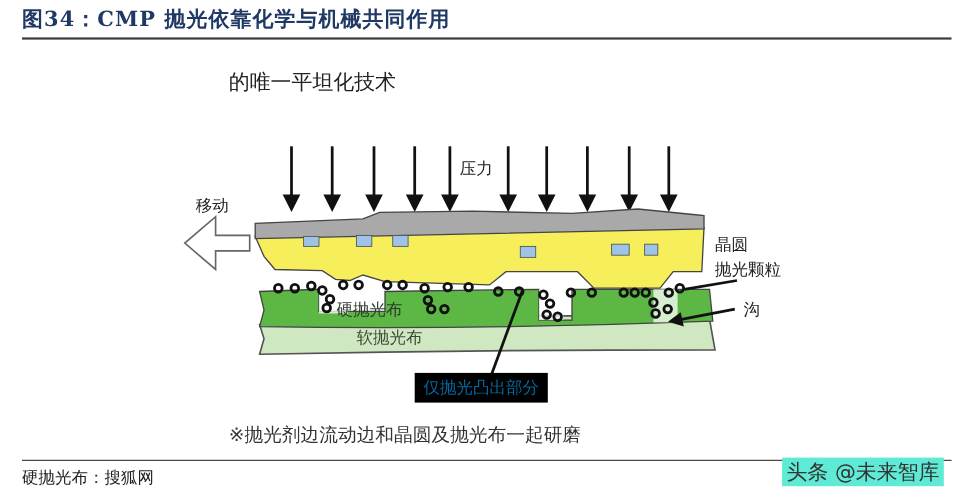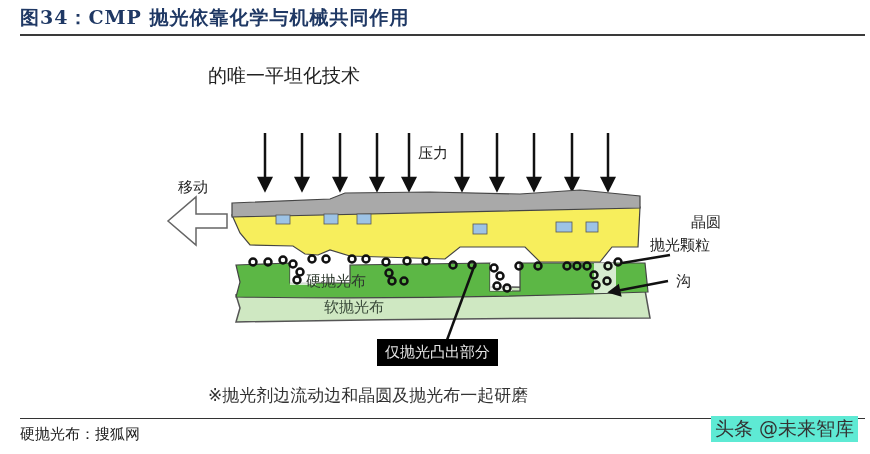--- a/index.html
+++ b/index.html
@@ -1,21 +1,21 @@
 <!DOCTYPE html>
 <html><head>
 <meta charset="utf-8">
 <style>
   html, body { margin:0; padding:0; background:#ffffff; }
   body { width:870px; height:454px; position:relative; overflow:hidden; font-family:"DejaVu Sans", sans-serif; }
   .title { position:absolute; left:20px; top:5px; font-family:"DejaVu Serif", serif; font-weight:bold; font-size:19px; color:#1f3864; letter-spacing:1px; }
   .title-rule { position:absolute; left:20px; top:34px; width:845px; height:2px; background:#3a3a3a; }
   .headline { position:absolute; left:208px; top:62px; font-size:19px; line-height:26px; color:#222; width:420px; }
   .label { position:absolute; font-size:15px; color:#222; white-space:nowrap; }
-  .black-box { position:absolute; left:377px; top:339px; background:#000; color:#e5e5e5; font-size:15px; padding:4px 8px; }
+  .black-box { position:absolute; left:377px; top:339px; background:#000; color:#0369a1; font-size:15px; padding:4px 8px; }
   .bottom-note { position:absolute; left:208px; top:384px; font-size:17px; color:#333; }
   .bottom-rule { position:absolute; left:20px; top:418px; width:845px; height:1px; background:#333; }
   .source { position:absolute; left:20px; top:425px; font-family:"DejaVu Serif", serif; font-size:15px; color:#222; }
   .watermark { position:absolute; right:12px; top:416px; font-size:19px; color:#333; background:#5eead4; padding:0 4px; }
   svg.diagram { position:absolute; left:0; top:0; }
 </style>
 </head>
 <body>
 
 <div class="title">图34：CMP 抛光依靠化学与机械共同作用</div>
@@ -136,21 +136,21 @@
   <g stroke="#111" stroke-width="2.5" fill="#111">
     <line x1="670" y1="255" x2="622" y2="263"></line>
     <line x1="668" y1="281" x2="616" y2="291"></line>
       <path d="M618,286 L610,292 L620,295 Z"></path>
     <line x1="475" y1="264" x2="447" y2="340"></line>
   </g>
 </svg>
 
 <div class="label" style="left:178px; top:154px;margin-top:24px;">移动</div>
 <div class="label" style="left:418px; top:144px;">压力</div>
-<div class="label" style="left:650px; top:213px;margin-left:41px;">晶圆</div>
+<div class="label" style="left:650px; top:213px;">晶圆</div>
 <div class="label" style="left:650px; top:236px;">抛光颗粒</div>
 <div class="label" style="left:676px; top:272px;">沟</div>
 <div class="label" style="left:306px; top:272px; color:#2f3a2f;text-align:center;">硬抛光布</div>
 <div class="label" style="left:324px; top:298px; color:#3a4a3a;">软抛光布</div>
 
 <div class="black-box">仅抛光凸出部分</div>
 
 <div class="bottom-note">※抛光剂边流动边和晶圆及抛光布一起研磨</div>
 
 <div class="bottom-rule"></div>

